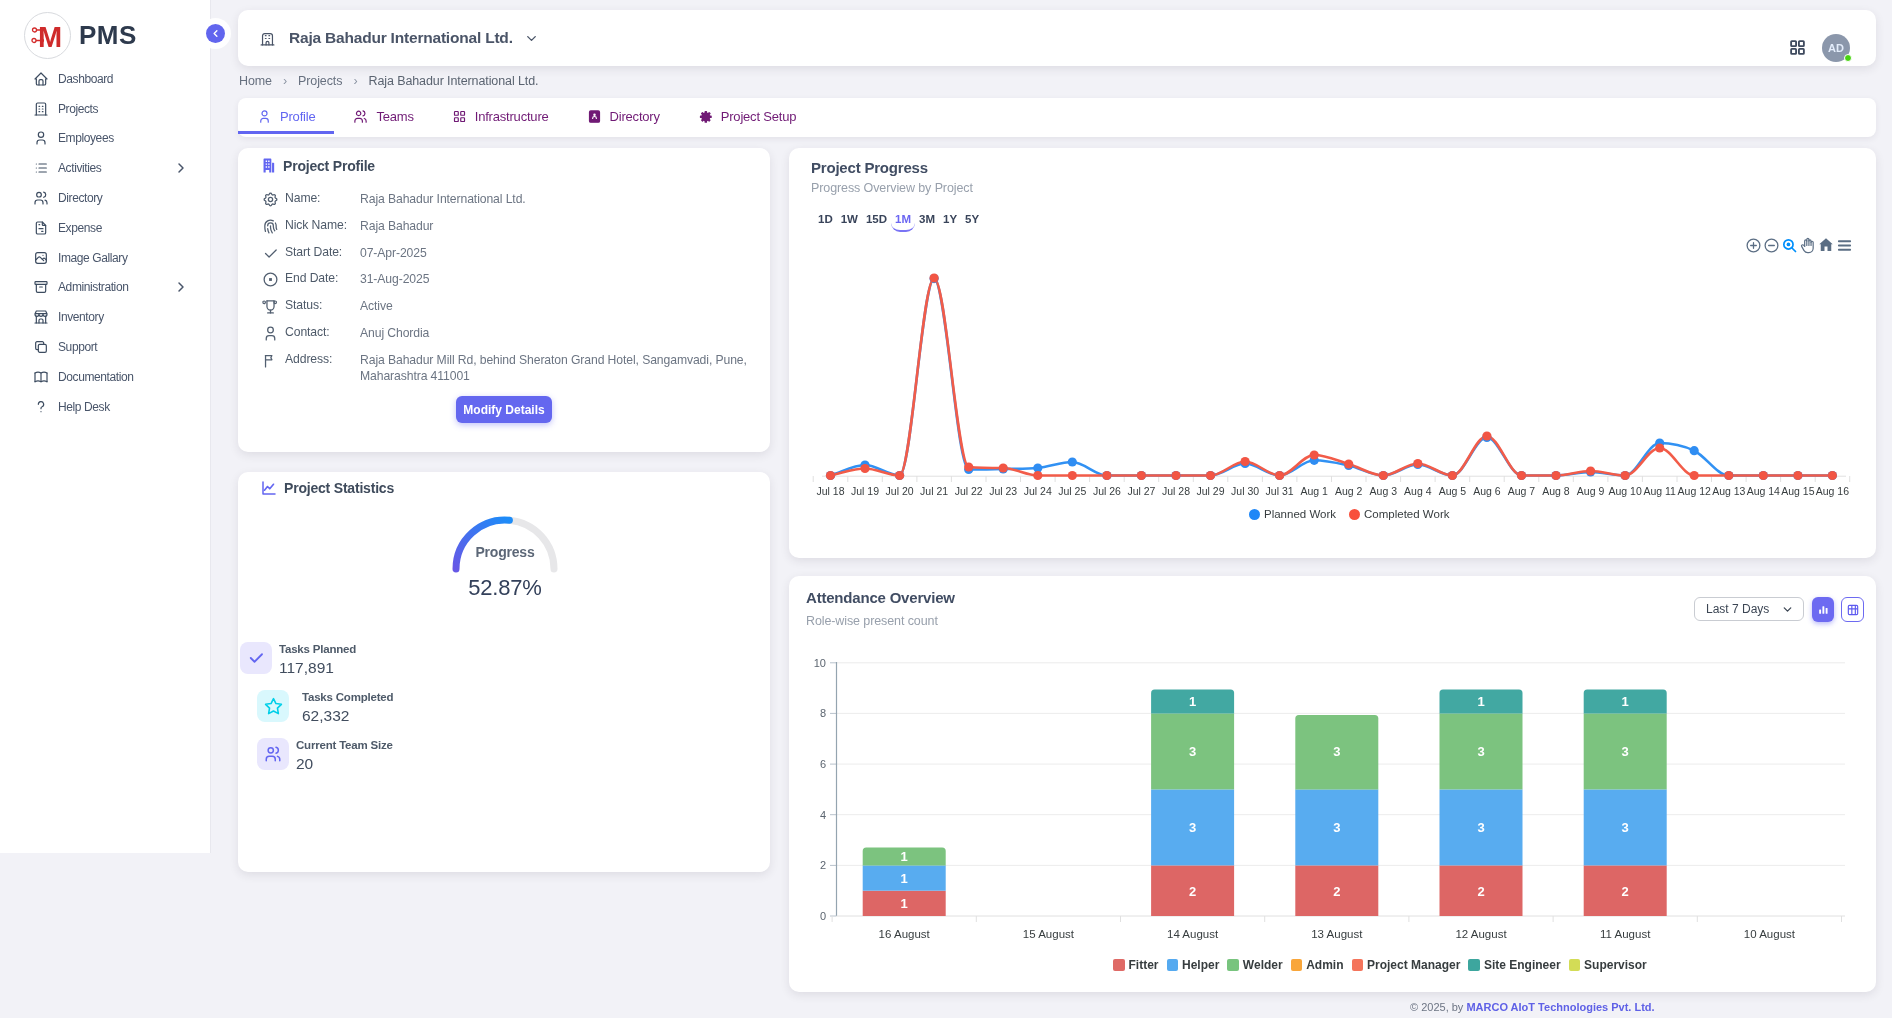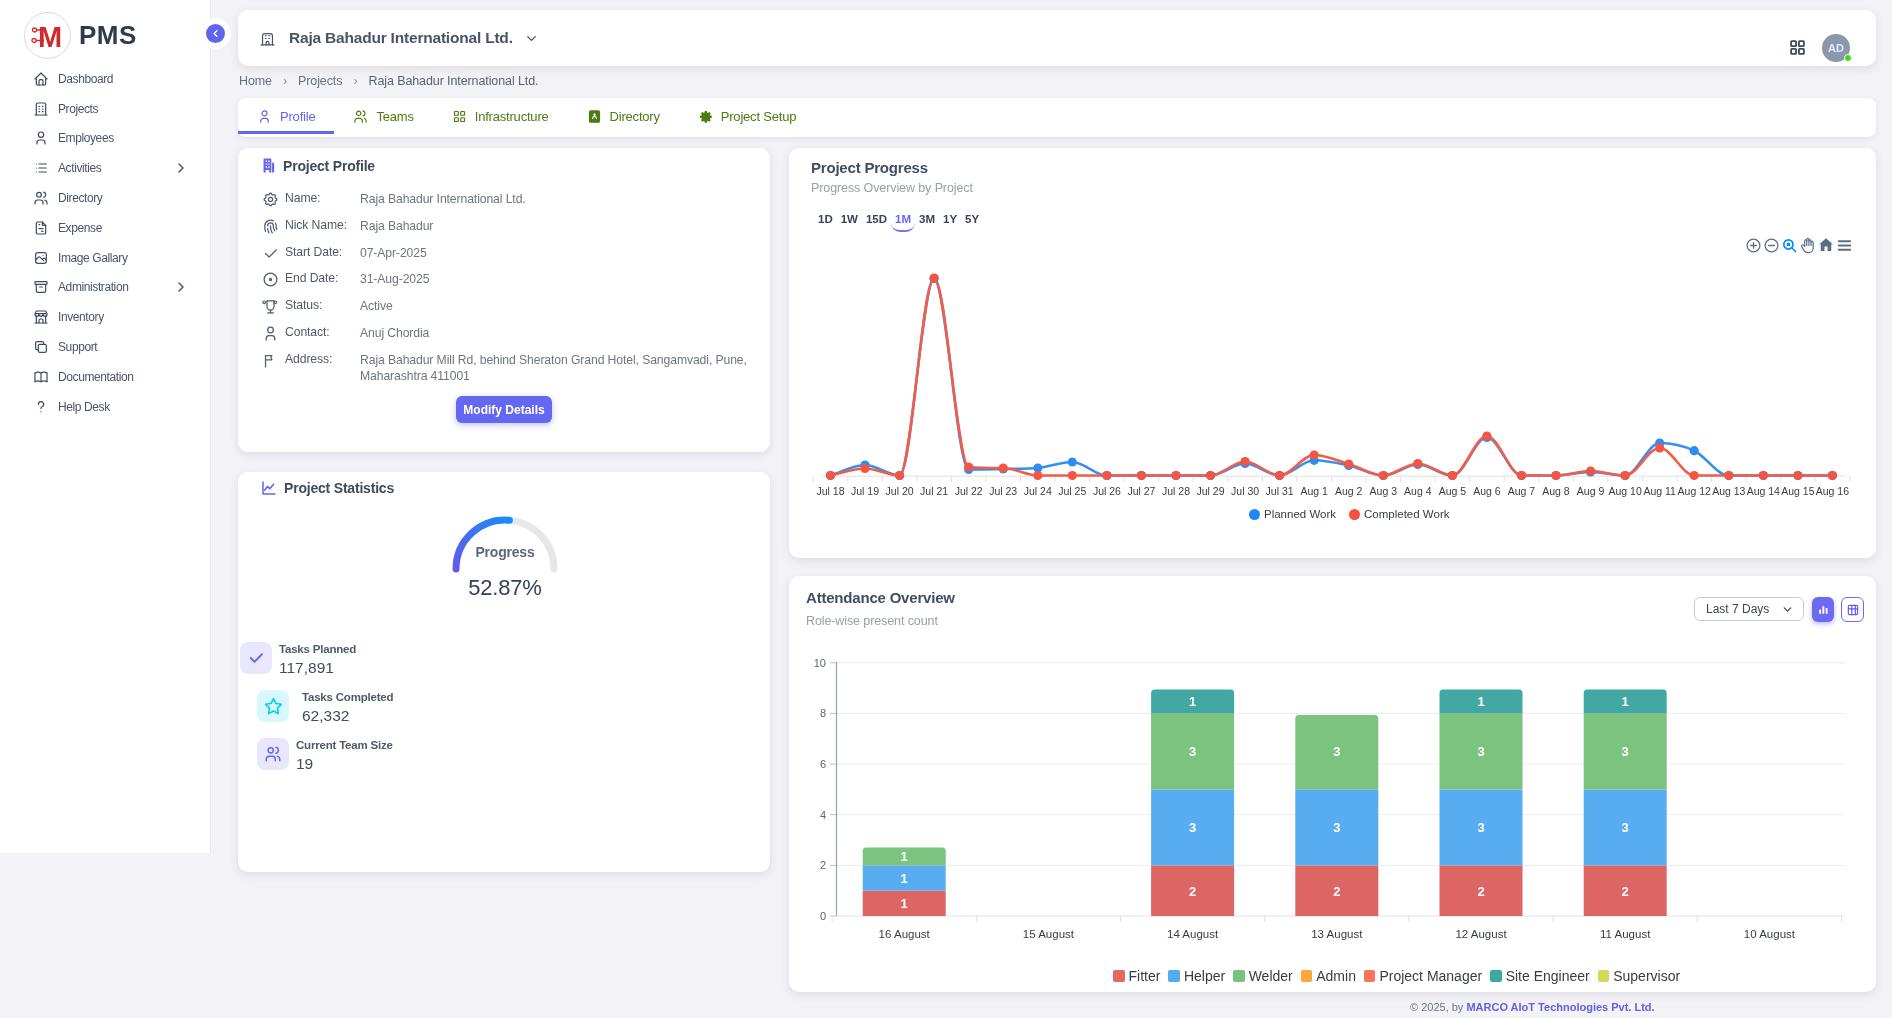--- a/index.html
+++ b/index.html
@@ -24,21 +24,21 @@
 #hdrTitle b{font-size:15.5px;letter-spacing:-0.2px;font-weight:700;color:#4a5467;margin-left:13px;}
 #gridIco{position:absolute;left:1551px;top:29px;color:#3e4a5e;}
 #avatar{position:absolute;left:1584px;top:24px;width:28px;height:28px;border-radius:50%;background:#8b97ab;color:#e3ecfa;font-size:11px;font-weight:700;display:flex;align-items:center;justify-content:center;}
 #avatar i{position:absolute;right:-2px;bottom:0px;width:8px;height:8px;border-radius:50%;background:#48d411;border:1px solid #fff;}
 
 #bc{position:absolute;left:239px;top:74px;font-size:12.5px;letter-spacing:-0.1px;color:#67707f;display:flex;align-items:center;}
 #bc .sep{margin:0 11px;color:#8a93a2;}
 #bc .last{color:#5a6370;}
 
 #tabs{left:238px;top:98px;width:1638px;height:39px;border-radius:8px;display:flex;align-items:flex-start;box-shadow:0 2px 6px rgba(47,43,61,.08);}
-.tab{display:flex;align-items:center;height:36px;padding:0 19px;font-size:13px;letter-spacing:-0.2px;font-weight:500;color:#4d7c0f;position:relative;}
+.tab{display:flex;align-items:center;height:36px;padding:0 19px;font-size:13px;letter-spacing:-0.2px;font-weight:500;color:#701a75;position:relative;}
 .tab svg{width:15px;height:15px;margin-right:8px;}
 .tab.active{color:#6266f1;border-bottom:3px solid #6266f1;padding-top:3px;}
 
 #profCard{left:238px;top:148px;width:532px;height:304px;}
 .cardTitle{display:flex;align-items:center;font-size:14px;letter-spacing:-0.2px;font-weight:700;color:#3f4b5c;}
 .cardTitle svg{margin-right:6px;}
 .prow{display:flex;align-items:flex-start;margin-bottom:9.8px;font-size:12.2px;letter-spacing:-0.1px;justify-content:space-between;}
 .prow .ric{width:17px;height:17px;color:#525f70;flex:0 0 17px;}
 .prow .rl{width:75px;margin-left:6px;color:#4e5a69;font-weight:500;}
 .prow .rv{flex:1;color:#6c7583;line-height:16.5px;}
@@ -392,21 +392,21 @@
     <div class="stile" style="background:#e9e7fd;">
         <svg width="18" height="18" viewBox="0 0 24 24" fill="none" stroke="#6366f1" stroke-width="2" stroke-linecap="round" stroke-linejoin="round">
           <circle cx="9" cy="7" r="3.5"></circle>
           <path d="M3 21v-2a4 4 0 0 1 4 -4h4a4 4 0 0 1 4 4v2"></path>
           <path d="M16 3.1a4 4 0 0 1 0 7.8"></path>
           <path d="M21 21v-2a4 4 0 0 0 -3 -3.85"></path>
         </svg>
       </div>
     <div class="sl">
         <b>Current Team Size</b>
-        <span>19</span>
+        <span>20</span>
       </div>
   </div>
 </div>
 
 <div class="card" id="progCard">
   <div class="h17" style="position:absolute;left:22px;top:11px;">Project Progress</div>
   <div class="sub13" style="position:absolute;left:22px;top:33px;">Progress Overview by Project</div>
   <div class="rangeBtns">
     <div class="rb">1D</div>
       <div class="rb">1W</div>
@@ -687,21 +687,21 @@
     <g font-family="Liberation Sans" font-size="11.5" fill="#373d3f">
         <text x="904.2" y="938" text-anchor="middle">16 August</text>
         <text x="1048.4" y="938" text-anchor="middle">15 August</text>
         <text x="1192.6" y="938" text-anchor="middle">14 August</text>
         <text x="1336.8" y="938" text-anchor="middle">13 August</text>
         <text x="1481.0" y="938" text-anchor="middle">12 August</text>
         <text x="1625.2" y="938" text-anchor="middle">11 August</text>
         <text x="1769.4" y="938" text-anchor="middle">10 August</text>
       </g>
   </svg>
-  <div class="legend" style="left:324px;top:392px;font-size:14px;">
+  <div class="legend" style="left:324px;top:382px;font-size:12px;font-weight:bold;">
       <div class="lsq" style="background:#df6a66;margin-left:0"></div>
       <span>Fitter</span>
       <div class="lsq" style="background:#55aaf0;margin-left:8px"></div>
       <span>Helper</span>
       <div class="lsq" style="background:#78c47e;margin-left:8px"></div>
       <span>Welder</span>
       <div class="lsq" style="background:#f9a63a;margin-left:8px"></div>
       <span>Admin</span>
       <div class="lsq" style="background:#f4745c;margin-left:8px"></div>
       <span>Project Manager</span>

